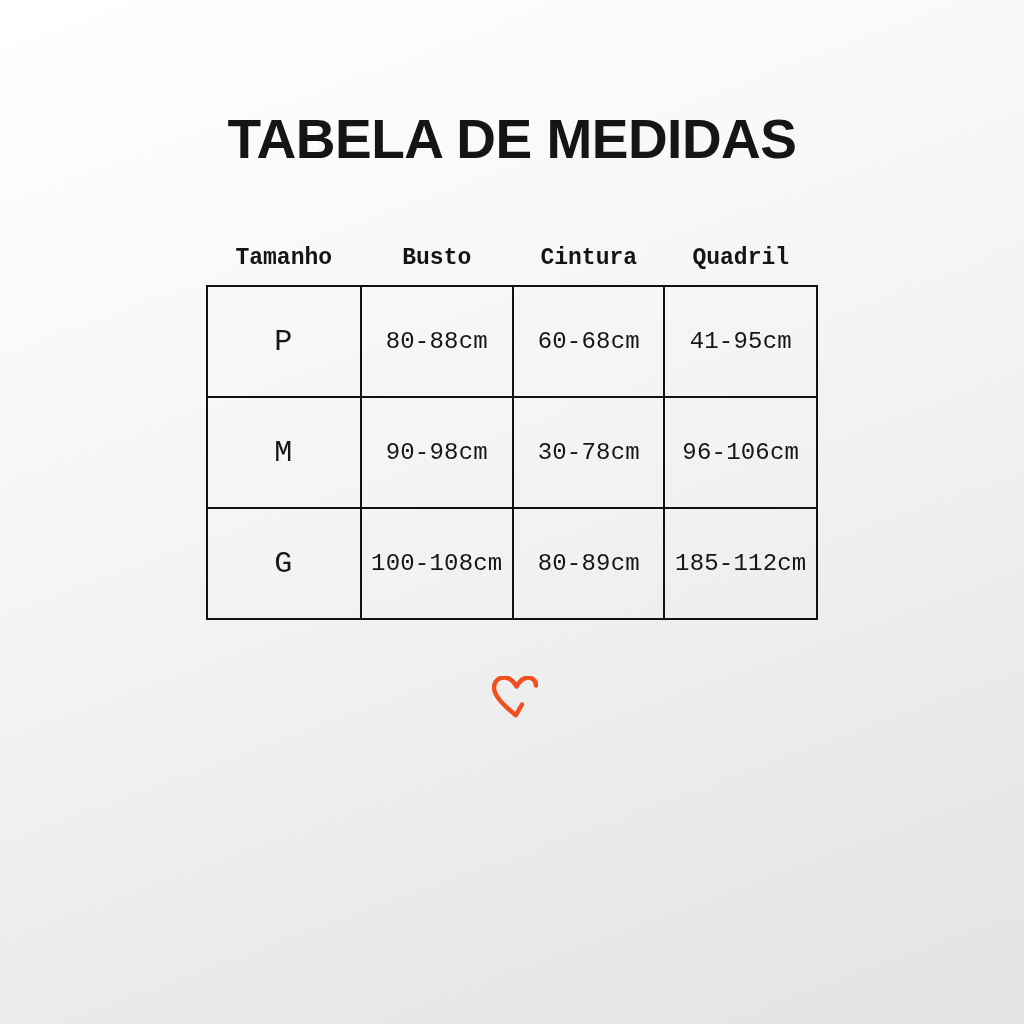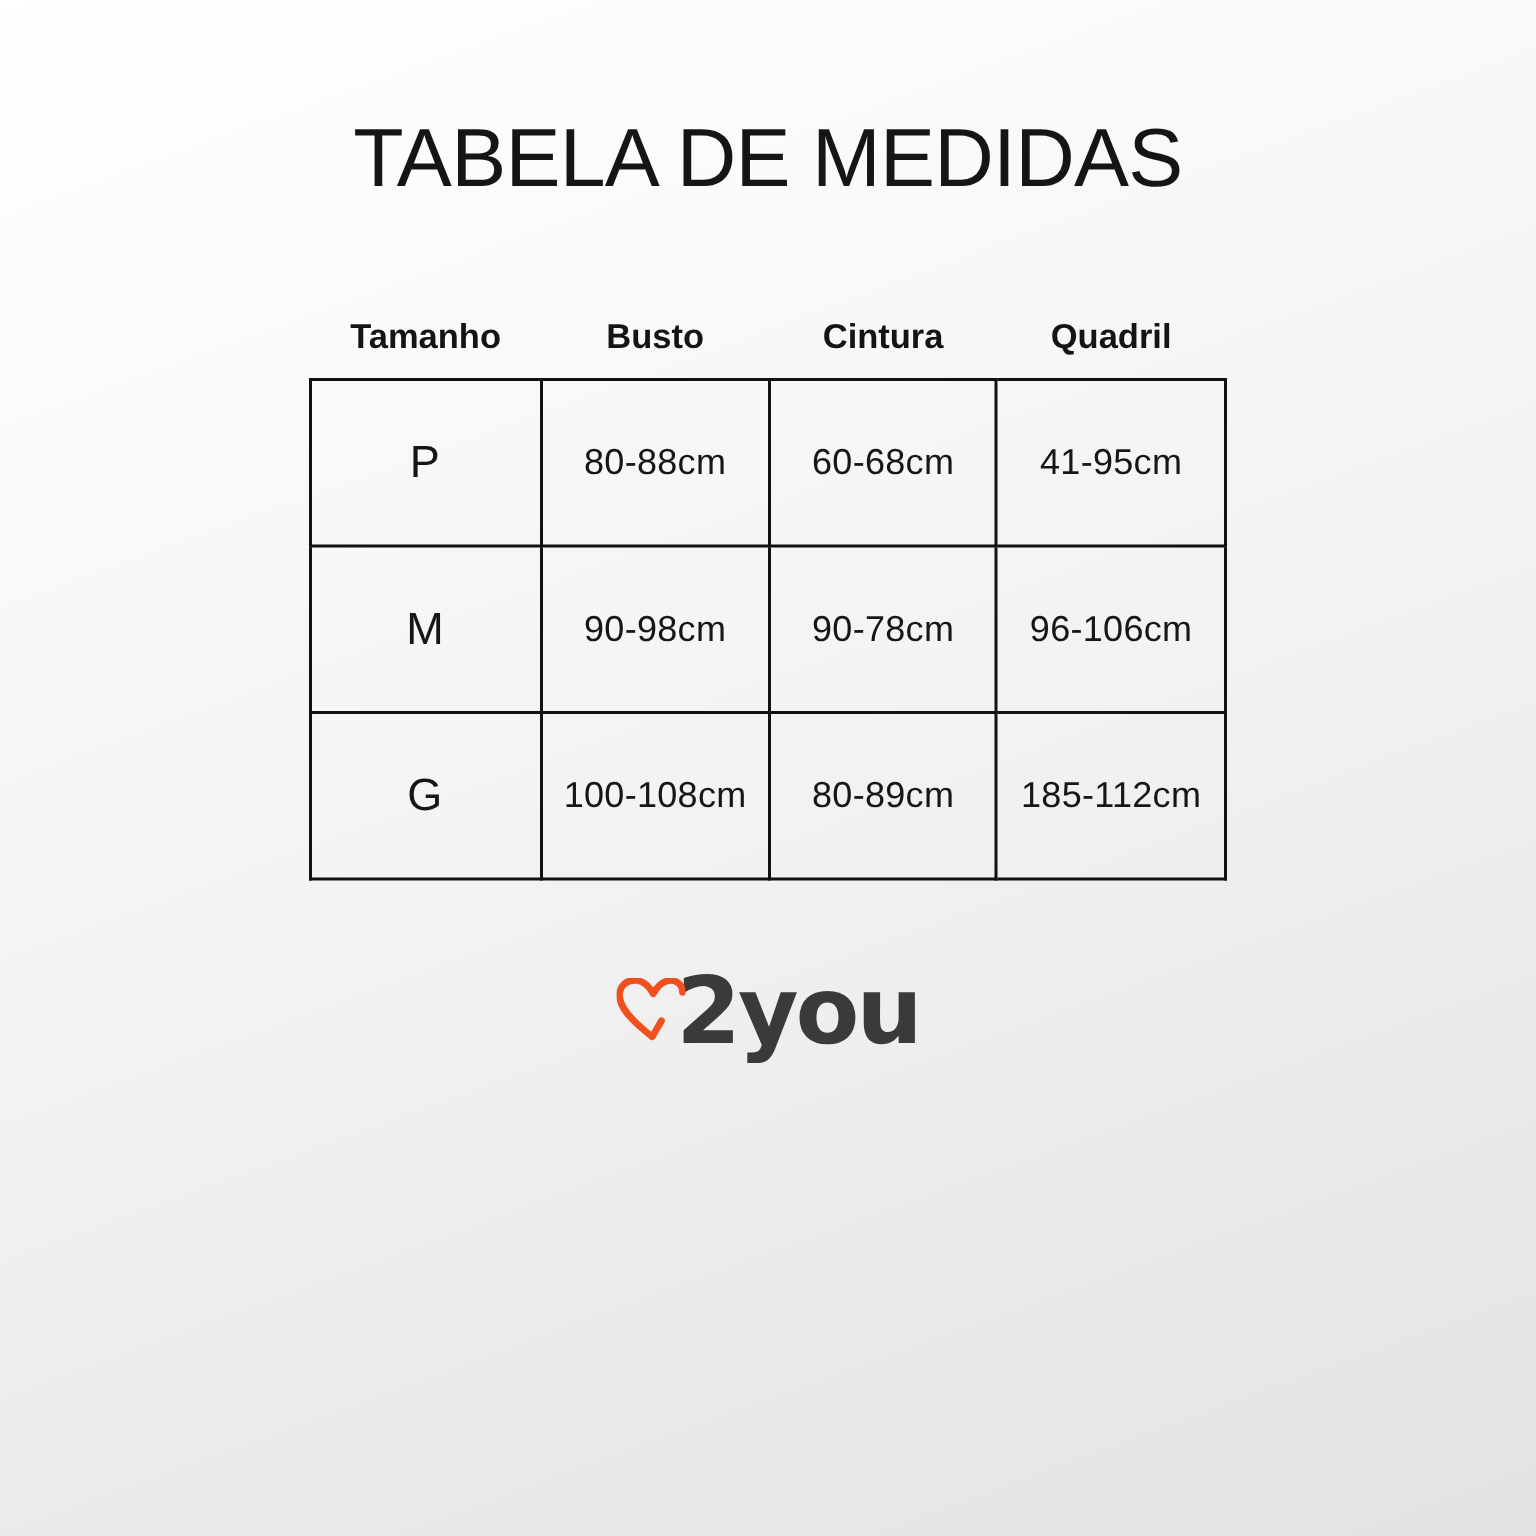--- a/index.html
+++ b/index.html
@@ -18,32 +18,33 @@
     width: 1024px;
     height: 1024px;
     background:
       linear-gradient(160deg, #ffffff 0%, #fafafa 22%, #f2f2f2 52%, #e9e9e9 78%, #e3e3e3 100%);
     box-sizing: border-box;
     display: flex;
     flex-direction: column;
     align-items: center;
   }
   .title {
-    margin-top: 78px;
+    margin-top: 112px;
     font-size: 55px;
-    font-weight: normal;
+    font-weight: bold;
     letter-spacing: -0.5px;
     color: #151515;
     text-align: left;
     line-height: 1;
     white-space: nowrap;
   }
   .table-wrap {
     margin-top: 78px;
     width: 612px;
+    font-family: Liberation Mono, monospace;
   }
   table.size-table {
     border-collapse: collapse;
     width: 100%;
     table-layout: fixed;
   }
   table.size-table col.c0 { width: 153px; }
   table.size-table col.c1 { width: 152px; }
   table.size-table col.c2 { width: 151px; }
   table.size-table col.c3 { width: 152px; }
@@ -124,35 +125,34 @@
       <tbody>
         <tr>
           <td class="size-cell">P</td>
           <td class="meas-cell">80-88cm</td>
           <td class="meas-cell">60-68cm</td>
           <td class="meas-cell">41-95cm</td>
         </tr>
         <tr>
           <td class="size-cell">M</td>
           <td class="meas-cell">90-98cm</td>
-          <td class="meas-cell">90-78cm</td>
+          <td class="meas-cell">30-78cm</td>
           <td class="meas-cell">96-106cm</td>
         </tr>
         <tr>
           <td class="size-cell">G</td>
           <td class="meas-cell">100-108cm</td>
           <td class="meas-cell">80-89cm</td>
           <td class="meas-cell">185-112cm</td>
         </tr>
       </tbody>
     </table>
   </div>
 
   <div class="logo">
     <span class="logo-heart">
       <svg width="46" height="44" viewBox="0 0 46 44" xmlns="http://www.w3.org/2000/svg">
         <path d="M44 9.5 C44 3.5 38.5 0.5 33.5 2 C29.5 3.2 26.5 6.8 24.5 10.5 C22 6 18.5 2.2 13.5 1.6 C7 0.8 2 5.2 2 11.5 C2 19.5 9.5 27 17 33.5 C19.5 35.7 22 37.8 23.8 39.2 C25 37 27.5 33 30 28.5" fill="none" stroke="#f0501e" stroke-width="4.5" stroke-linecap="round" stroke-linejoin="round"></path>
       </svg>
     </span>
-    <span class="logo-text">2you</span>
   </div>
 
 </div>
 
 </body></html>

